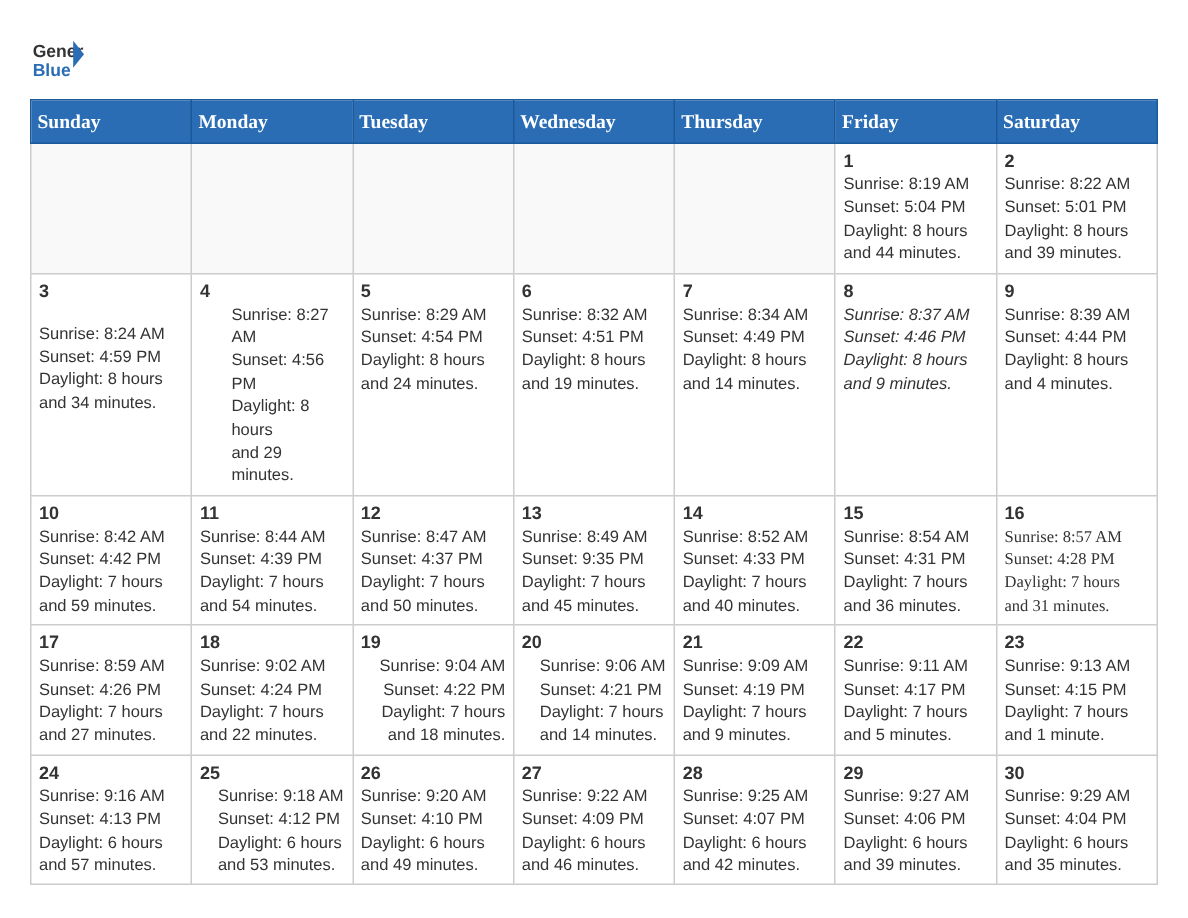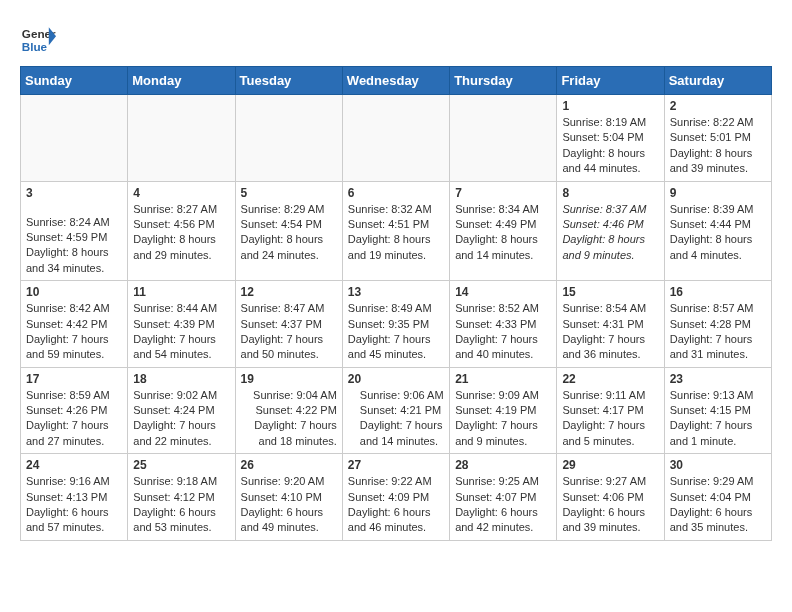--- a/index.html
+++ b/index.html
@@ -41,20 +41,21 @@
       width: 100%;
       border-collapse: collapse;
     }
     .calendar th {
       background: #2a6db5;
       color: #fff;
       padding: 6px 4px;
       font-size: 13px;
       text-align: left;
       border: 1px solid #1a5a9a;
+      font-family: Liberation Serif, serif;
     }
     .calendar td {
       border: 1px solid #ccc;
       vertical-align: top;
       padding: 4px 5px;
       font-size: 10.5px;
       color: #333;
       width: 14.28%;
       height: 82px;
       background: #fff;
@@ -127,21 +128,21 @@
       <tr>
         <td>
           <span class="day-number">3</span>
           <div class="day-info" style="white-space: pre-line; margin-top: 15px;">Sunrise: 8:24 AM
 Sunset: 4:59 PM
 Daylight: 8 hours
 and 34 minutes.</div>
         </td>
         <td>
           <span class="day-number">4</span>
-          <div class="day-info" style="white-space: pre-line;">Sunrise: 8:27 AM
+          <div class="day-info" style="white-space: pre-line; margin-left: 21px;">Sunrise: 8:27 AM
 Sunset: 4:56 PM
 Daylight: 8 hours
 and 29 minutes.</div>
         </td>
         <td>
           <span class="day-number">5</span>
           <div class="day-info" style="white-space: pre-line;">Sunrise: 8:29 AM
 Sunset: 4:54 PM
 Daylight: 8 hours
 and 24 minutes.</div>
@@ -213,21 +214,21 @@
         </td>
         <td>
           <span class="day-number">15</span>
           <div class="day-info" style="white-space: pre-line;">Sunrise: 8:54 AM
 Sunset: 4:31 PM
 Daylight: 7 hours
 and 36 minutes.</div>
         </td>
         <td>
           <span class="day-number">16</span>
-          <div class="day-info" style="white-space: pre-line;">Sunrise: 8:57 AM
+          <div class="day-info" style="white-space: pre-line; font-family: Liberation Serif, serif;">Sunrise: 8:57 AM
 Sunset: 4:28 PM
 Daylight: 7 hours
 and 31 minutes.</div>
         </td>
       </tr>
       <tr>
         <td>
           <span class="day-number">17</span>
           <div class="day-info" style="white-space: pre-line;">Sunrise: 8:59 AM
 Sunset: 4:26 PM
@@ -280,21 +281,21 @@
       <tr>
         <td>
           <span class="day-number">24</span>
           <div class="day-info" style="white-space: pre-line;">Sunrise: 9:16 AM
 Sunset: 4:13 PM
 Daylight: 6 hours
 and 57 minutes.</div>
         </td>
         <td>
           <span class="day-number">25</span>
-          <div class="day-info" style="white-space: pre-line;">Sunrise: 9:18 AM
+          <div class="day-info" style="white-space: pre-line; margin-left: 12px;">Sunrise: 9:18 AM
 Sunset: 4:12 PM
 Daylight: 6 hours
 and 53 minutes.</div>
         </td>
         <td>
           <span class="day-number">26</span>
           <div class="day-info" style="white-space: pre-line;">Sunrise: 9:20 AM
 Sunset: 4:10 PM
 Daylight: 6 hours
 and 49 minutes.</div>

